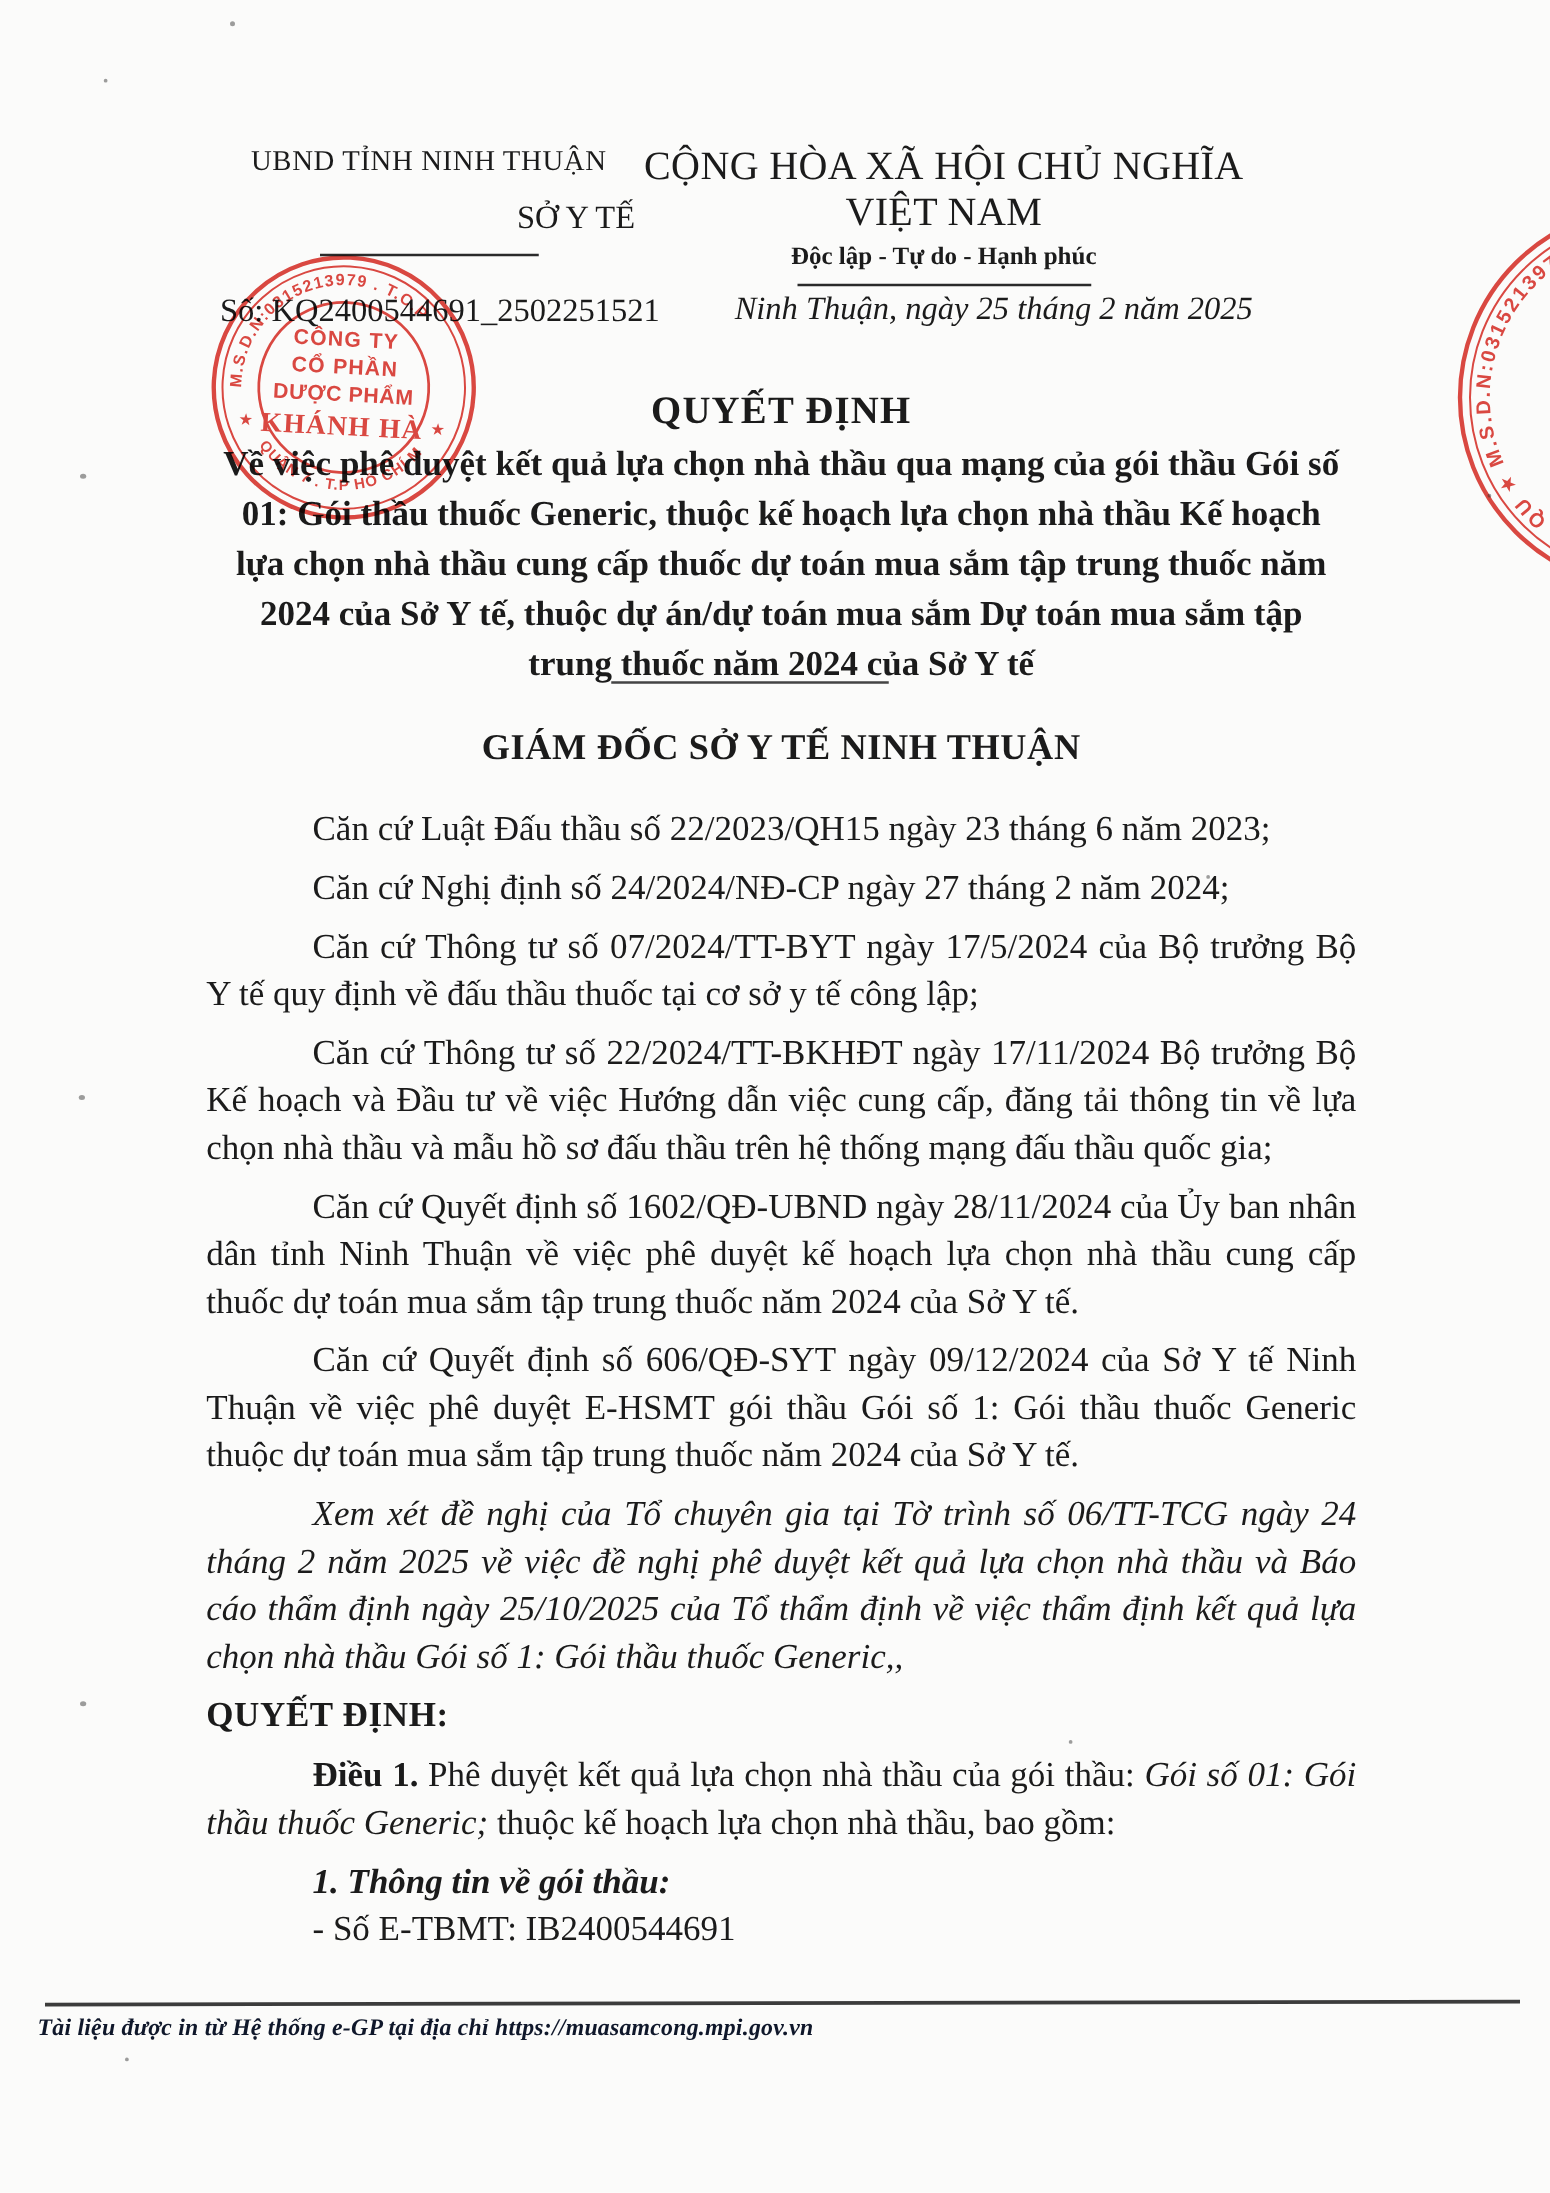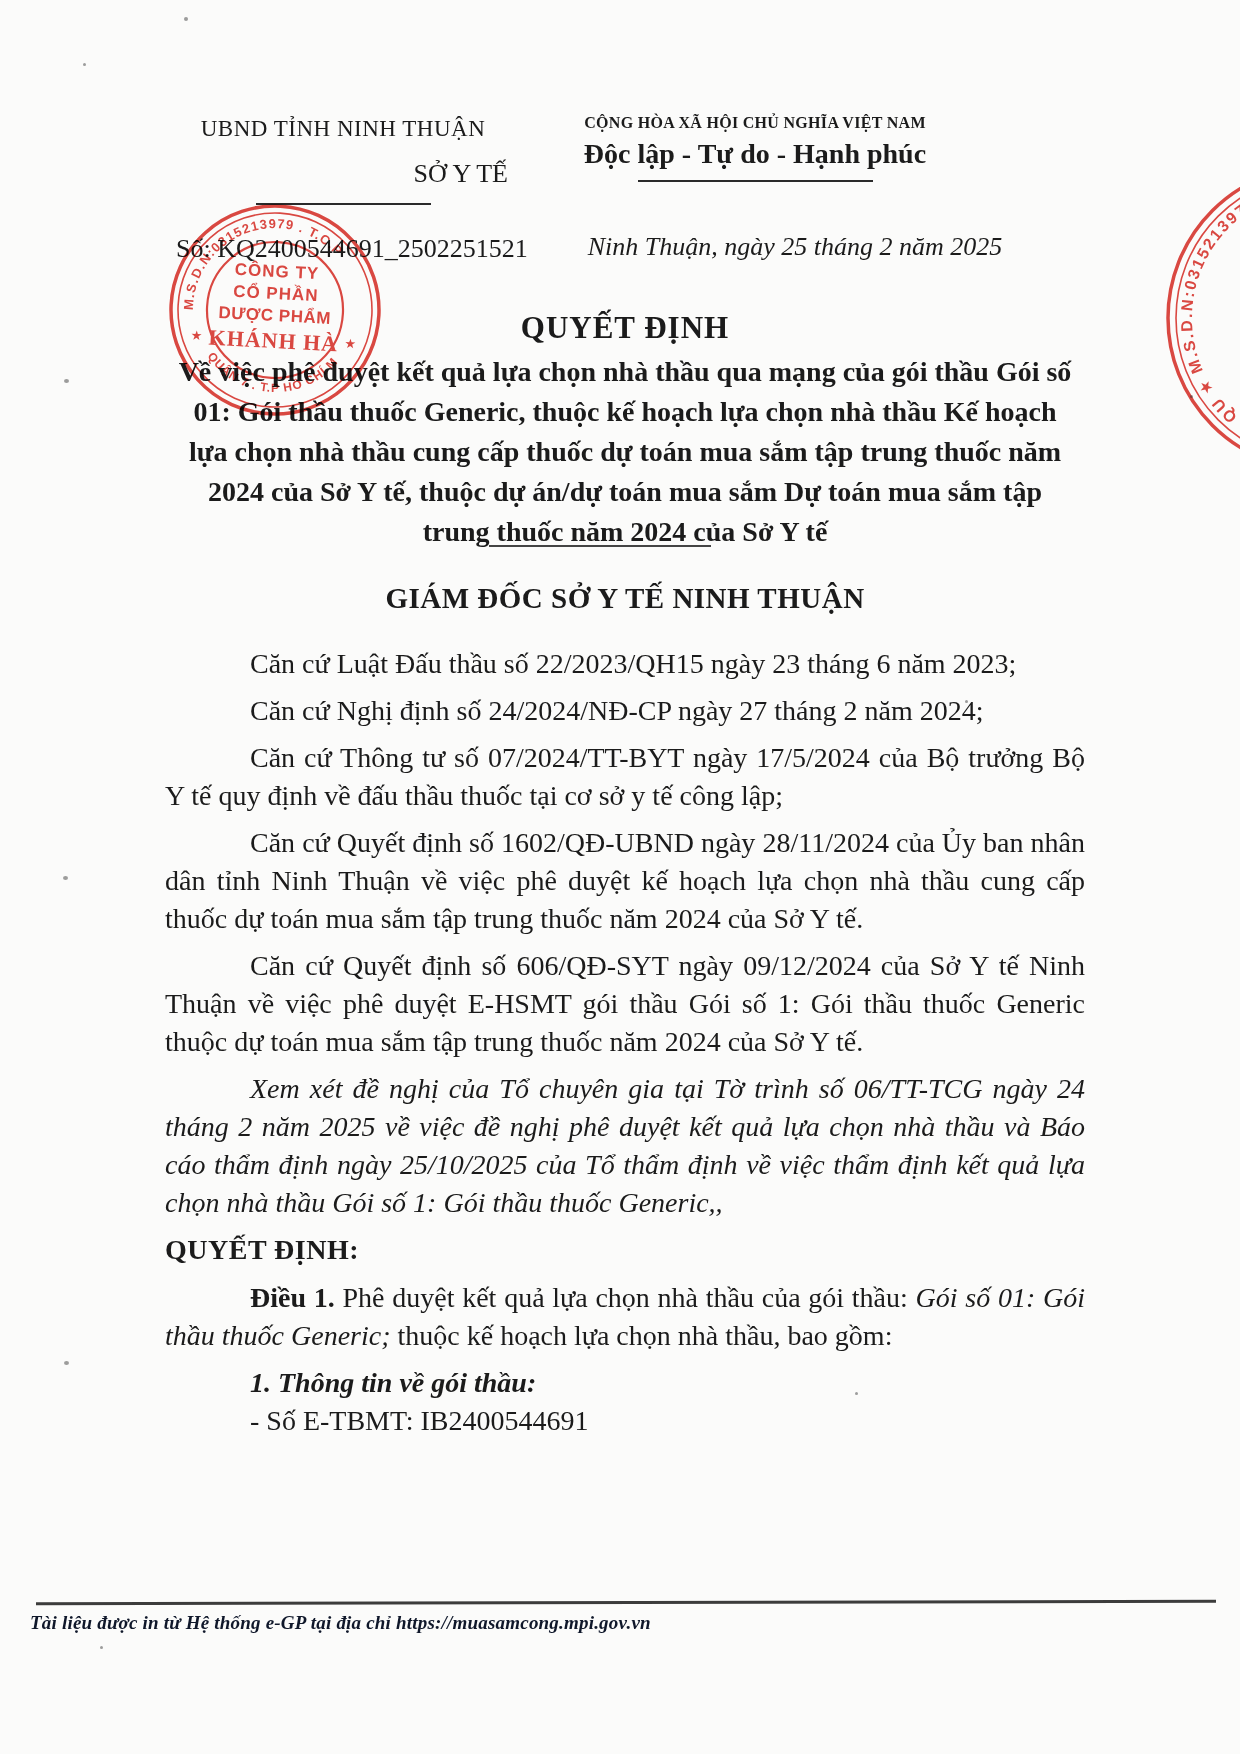--- a/index.html
+++ b/index.html
@@ -12,22 +12,22 @@
     overflow:hidden;
   }
   .page{position:absolute;inset:0;}
 
   
   .hdr-left{position:absolute;left:178px;top:116px;width:330px;text-align:center;}
   .hdr-left .org-parent{font-size:23px;letter-spacing:.5px;}
   .hdr-left .org{font-size:26px;font-weight:normal;margin-top:17px;text-align:right;}
   .hdr-left .rule{width:175px;border-top:2.5px solid #2a2a2a;margin:14px auto 0;}
   .hdr-right{position:absolute;left:505px;top:114px;width:500px;text-align:center;}
-  .hdr-right .motto1{font-size:16px;font-weight:bold;letter-spacing:.3px;}
-  .hdr-right .motto2{font-size:28px;font-weight:bold;margin-top:6px;}
+  .hdr-right .motto1{font-size:32px;font-weight:normal;letter-spacing:.3px;}
+  .hdr-right .motto2{font-size:20px;font-weight:bold;margin-top:6px;}
   .hdr-right .rule{width:235px;border-top:2.5px solid #2a2a2a;margin:10px auto 0;}
   .doc-number{position:absolute;left:176px;top:234px;font-size:26px;}
   .date-line{position:absolute;left:560px;top:232px;width:470px;text-align:center;font-size:26px;font-style:italic;}
 
   
   .title{position:absolute;left:165px;top:310px;width:920px;text-align:center;
          font-size:31px;font-weight:bold;letter-spacing:1px;}
   .subtitle{position:absolute;left:150px;top:352px;width:950px;text-align:center;
             font-size:28px;font-weight:bold;line-height:40px;}
   .sep-rule{position:absolute;left:489px;top:545px;width:222px;border-top:2.5px solid #444;}
@@ -93,20 +93,21 @@
     <div>trung thuốc năm 2024 của Sở Y tế</div>
   </div>
   <div class="sep-rule"></div>
 
   <div class="issuer">GIÁM ĐỐC SỞ Y TẾ NINH THUẬN</div>
 
   <div class="body-block">
     <p>Căn cứ Luật Đấu thầu số 22/2023/QH15 ngày 23 tháng 6 năm 2023;</p>
     <p>Căn cứ Nghị định số 24/2024/NĐ-CP ngày 27 tháng 2 năm 2024;</p>
     <p>Căn cứ Thông tư số 07/2024/TT-BYT ngày 17/5/2024 của Bộ trưởng Bộ Y tế quy định về đấu thầu thuốc tại cơ sở y tế công lập;</p>
+    <p>Căn cứ Thông tư số 22/2024/TT-BKHĐT ngày 17/11/2024 Bộ trưởng Bộ Kế hoạch và Đầu tư về việc Hướng dẫn việc cung cấp, đăng tải thông tin về lựa chọn nhà thầu và mẫu hồ sơ đấu thầu trên hệ thống mạng đấu thầu quốc gia;</p>
     <p>Căn cứ Quyết định số 1602/QĐ-UBND ngày 28/11/2024 của Ủy ban nhân dân tỉnh Ninh Thuận về việc phê duyệt kế hoạch lựa chọn nhà thầu cung cấp thuốc dự toán mua sắm tập trung thuốc năm 2024 của Sở Y tế.</p>
     <p>Căn cứ Quyết định số 606/QĐ-SYT ngày 09/12/2024 của Sở Y tế Ninh Thuận về việc phê duyệt E-HSMT gói thầu Gói số 1: Gói thầu thuốc Generic thuộc dự toán mua sắm tập trung thuốc năm 2024 của Sở Y tế.</p>
     <p class="italic">Xem xét đề nghị của Tổ chuyên gia tại Tờ trình số 06/TT-TCG ngày 24 tháng 2 năm 2025 về việc đề nghị phê duyệt kết quả lựa chọn nhà thầu và Báo cáo thẩm định ngày 25/10/2025 của Tổ thẩm định về việc thẩm định kết quả lựa chọn nhà thầu Gói số 1: Gói thầu thuốc Generic,,</p>
 
     <p class="decision-heading">QUYẾT ĐỊNH:</p>
 
     <p><span class="b">Điều 1.</span><span> Phê duyệt kết quả lựa chọn nhà thầu của gói thầu: </span><span class="i">Gói số 01: Gói thầu thuốc Generic;</span><span> thuộc kế hoạch lựa chọn nhà thầu, bao gồm:</span></p>
 
     <p class="bi sec-head">1. Thông tin về gói thầu:</p>
     <p>- Số E-TBMT: IB2400544691</p>

